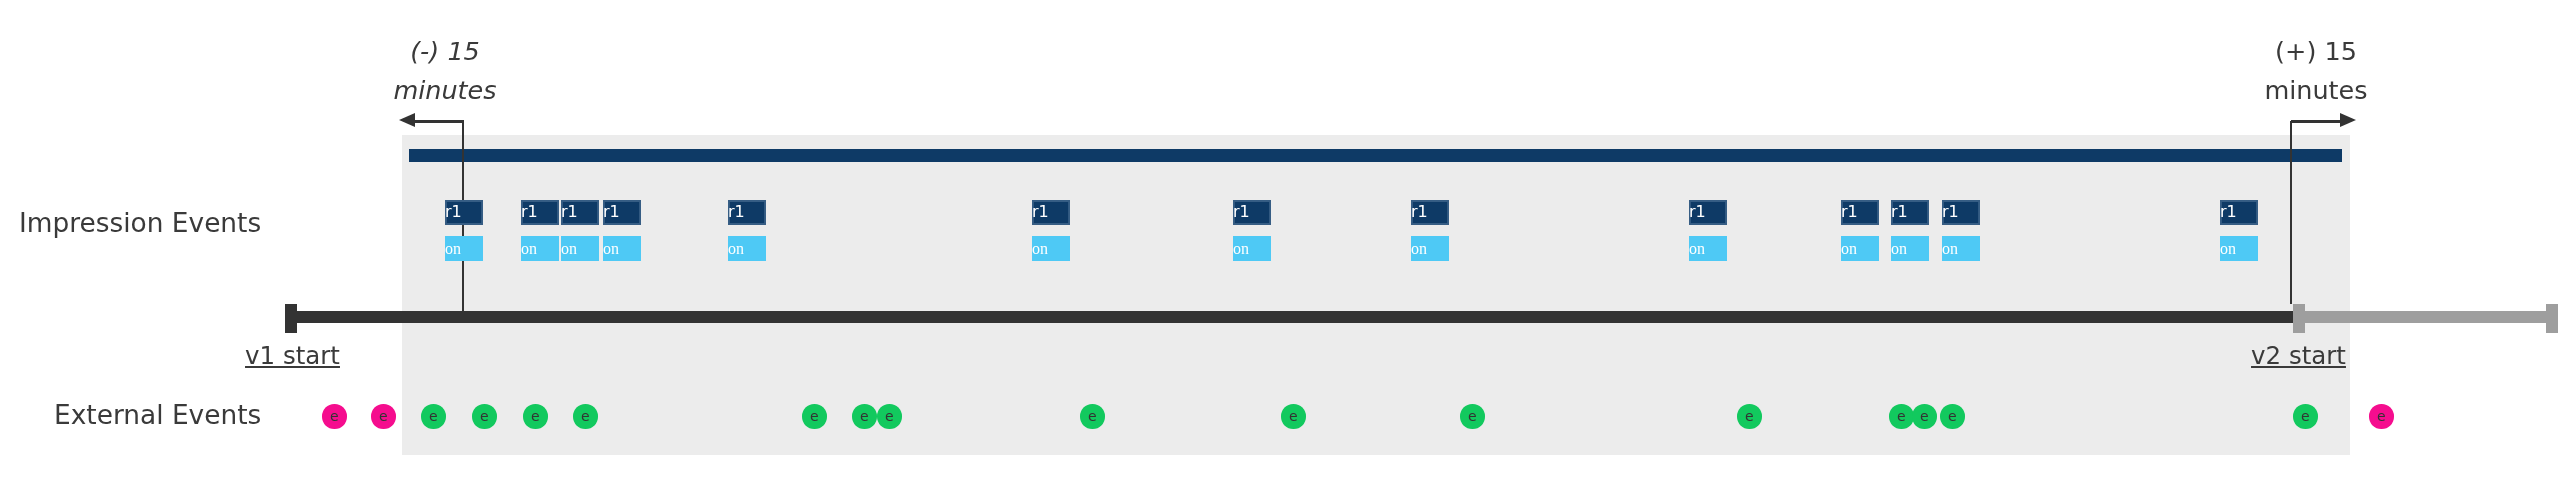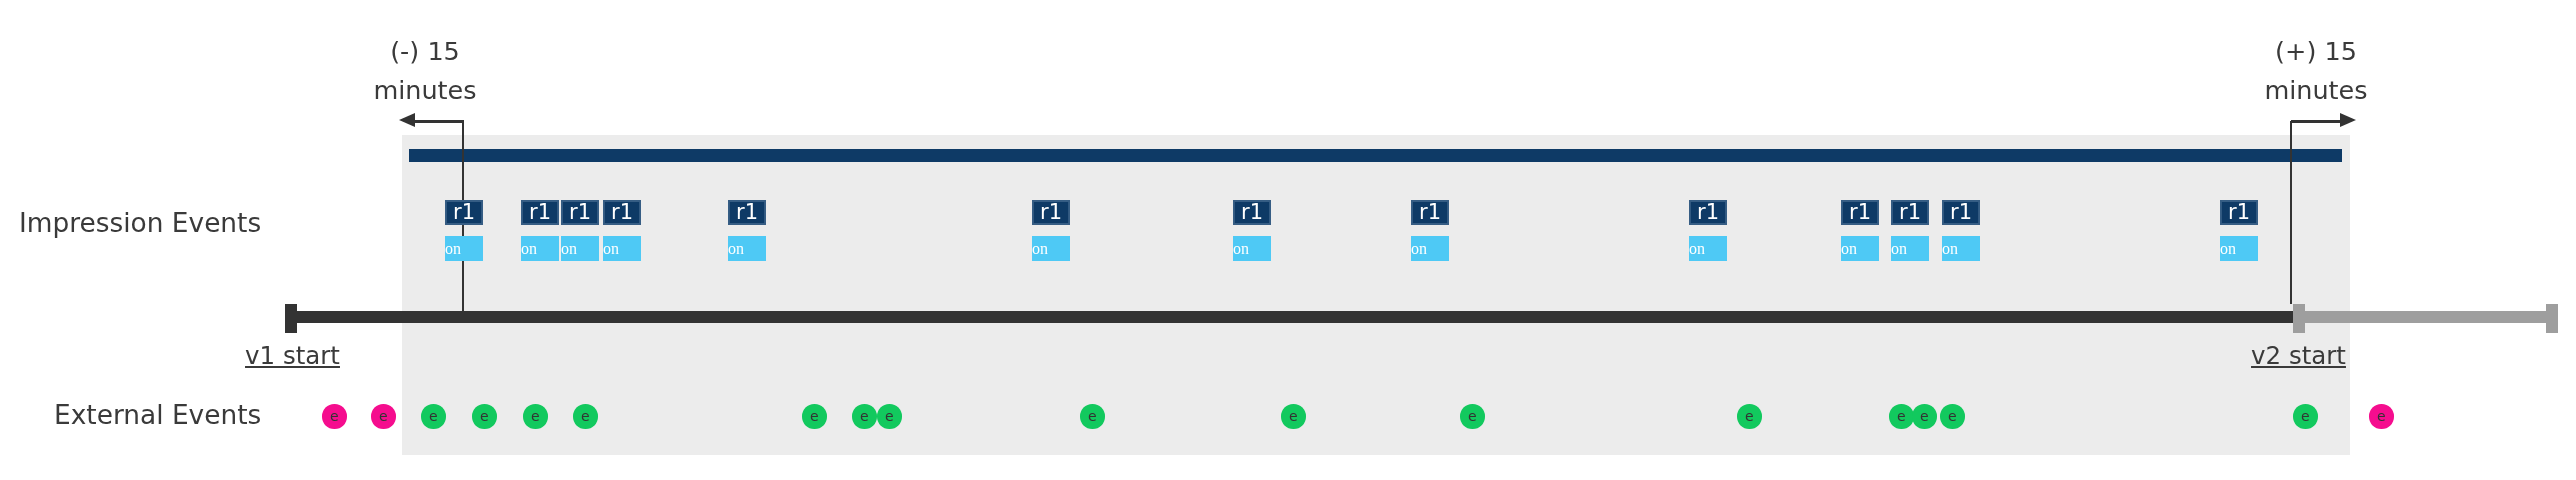--- a/index.html
+++ b/index.html
@@ -44,38 +44,38 @@
     border-bottom: 7.5px solid transparent;
     border-left: 16px solid #333333;
   }
   .window-label {
     top: 32px; width: 226px;
     text-align: center;
     font-size: 25.5px; font-weight: 500; line-height: 39px;
     color: var(--text, #3a3a3a);
     white-space: pre-line;
   }
-  .window-label-left  { left: 312px; }
+  .window-label-left  { left: 332px; font-style: italic; }
   .window-label-right { left: 2203px; text-align: center; }
 
   
   .row-label {
     font-size: 26.4px; font-weight: 500; color: var(--text, #3a3a3a);
     white-space: nowrap;
   }
   .row-label-impressions { left: 19px; top: 207px; }
   .row-label-external   { left: 54px; top: 399px; }
 
   
   .imp-event { position: absolute; top: 200px; width: 38px; }
   .r1-box {
     width: 38px; height: 24.5px;
     background: var(--navy, #0e3a66);
     box-shadow: inset 0 0 0 1.9px rgba(130,160,190,0.35);
-    color: #ffffff; font-size: 21px; line-height: 24.5px; text-align: center;
+    color: #ffffff; font-size: 16px; line-height: 24.5px; text-align: left;
     box-sizing: border-box;
   }
   .on-box {
     margin-top: 11.3px;
     width: 38px; height: 25.5px;
     background: var(--light-blue, #4ec9f5);
     color: #ffffff; font-size: 16px; line-height: 25.5px; text-align: left;
     box-sizing: border-box;
     font-family: Liberation Serif, serif;
   }

